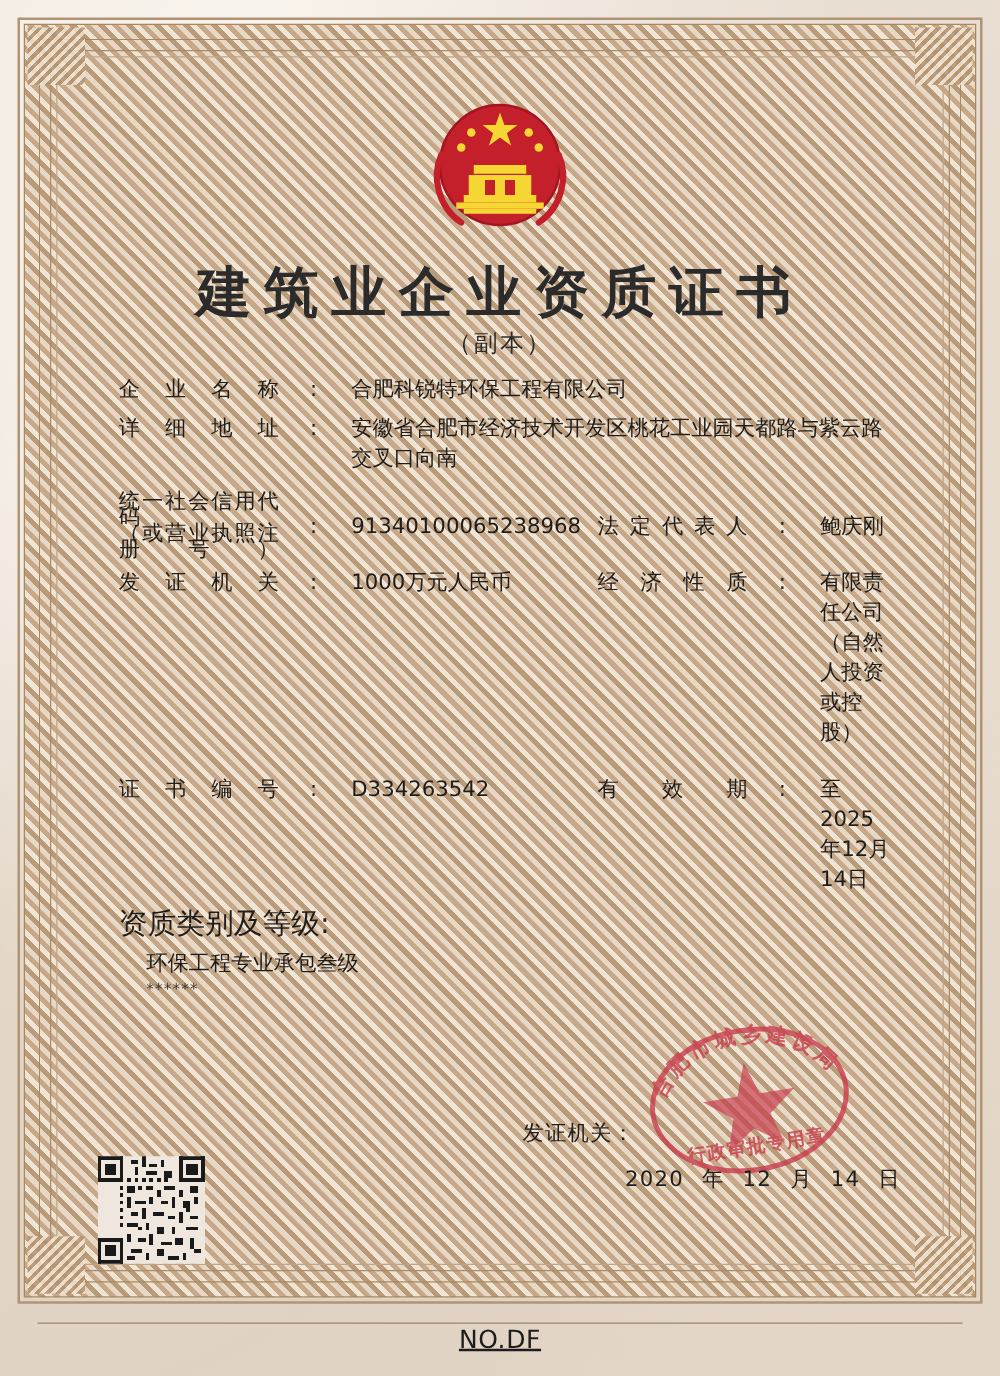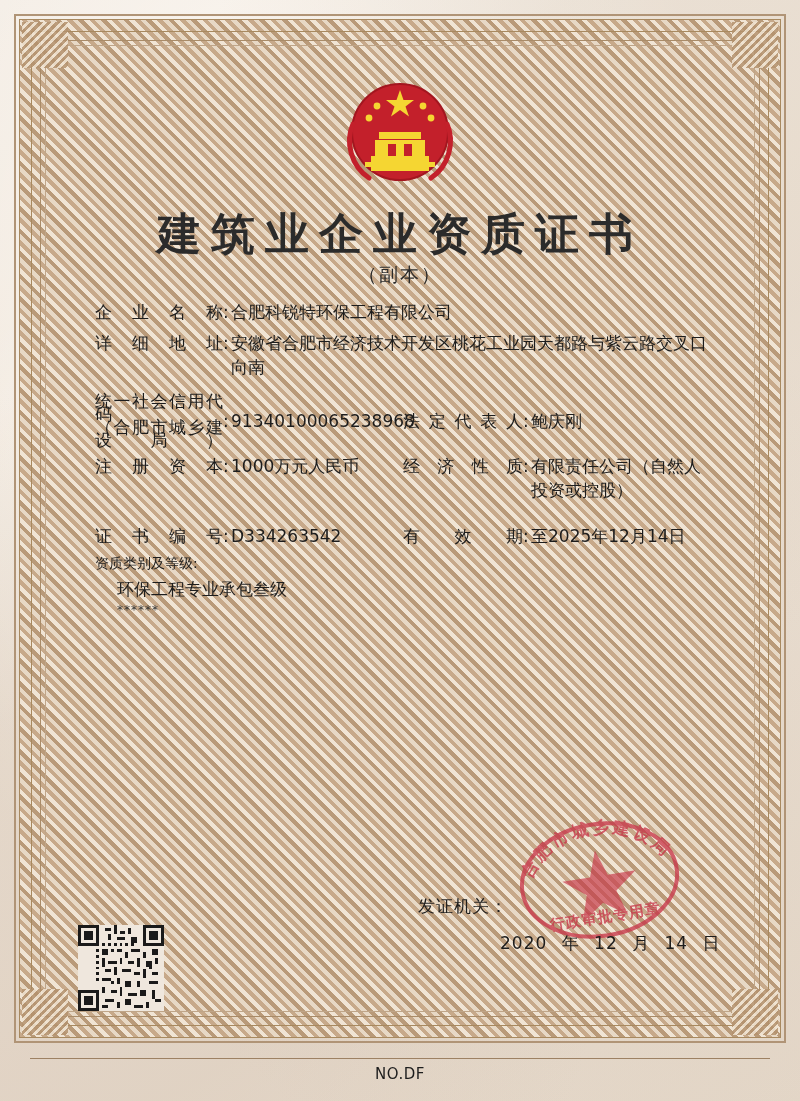--- a/index.html
+++ b/index.html
@@ -73,27 +73,27 @@
     position:absolute;top:205px;left:0;width:100%;text-align:center;
     font-size:44px;font-weight:700;letter-spacing:10px;color:#2b2b2b;
   }
   .subtitle{
     position:absolute;top:262px;left:0;width:100%;text-align:center;
     font-size:19px;letter-spacing:2px;color:#2b2b2b;
   }
 
   
   .fields{position:absolute;left:95px;top:300px;width:620px;color:#1d1d1d;}
-  .row{display:flex;align-items:flex-start;margin-bottom:7px;font-size:17px;line-height:24px;}
+  .row{display:flex;align-items:flex-start;margin-bottom:7px;font-size:17px;line-height:24px;gap:25px;}
   .lbl{width:128px;flex:none;text-align:justify;text-align-last:justify;letter-spacing:0;}
   .val{flex:1;}
   .row.two .lbl{width:128px;}
   .row.two .lbl2{width:120px;flex:none;text-align:justify;text-align-last:justify;}
   .row.two .val2{flex:1;}
-  .qual-title{font-size:14px;margin-top:2px;}
+  .qual-title{font-size:23px;margin-top:2px;}
   .qual-body{font-size:17px;margin-top:5px;padding-left:22px;}
   .stars{font-size:12px;padding-left:22px;letter-spacing:1px;color:#333;margin-top:2px;}
 
   
   .issuer{position:absolute;left:418px;top:895px;font-size:17px;letter-spacing:1px;color:#1d1d1d;}
   .dateline{position:absolute;left:500px;top:932px;font-size:17px;letter-spacing:1px;color:#1d1d1d;}
   .dateline span{display:inline-block;}
   .footer-line{position:absolute;left:0;top:978px;width:100%;text-align:center;font-size:15px;color:#1d1d1d;letter-spacing:1px;}
 
   
@@ -102,21 +102,21 @@
   
   .qr{position:absolute;left:78px;top:925px;width:86px;height:86px;}
 
   
   .bottombar{
     position:absolute;left:0;bottom:18px;width:100%;
     display:flex;align-items:center;justify-content:center;gap:30px;
     font-size:13.5px;color:#1d1d1d;
   }
   .bottombar .url{letter-spacing:.2px;}
-  .bottombar .no{font-size:15px;letter-spacing:.5px;}
+  .bottombar .no{font-size:20px;letter-spacing:.5px;text-decoration:underline;}
   .hr-top{position:absolute;left:30px;right:30px;bottom:42px;border-top:1px solid #9d8163;}
 </style>
 </head>
 <body>
 
 <div id="page">
 
   <div class="watermarks">
     <div class="wm" style="left:-20px;top:10px;">建筑业企业资质证书</div>
     <div class="wm" style="left:250px;top:60px;">建筑业企业资质证书</div>
@@ -178,31 +178,31 @@
 
     <div class="row">
       <div class="lbl">详细地址</div>
       <div style="width:8px;flex:none;">:</div>
       <div class="val">安徽省合肥市经济技术开发区桃花工业园天都路与紫云路交叉口向南</div>
     </div>
 
     <div class="row two" style="align-items:center;margin-top:16px;justify-content:space-between;">
       <div class="lbl" style="line-height:13px;">
         <div class="small">统一社会信用代码</div>
-        <div class="small">（合肥市城乡建设局）</div>
+        <div class="small">（或营业执照注册号）</div>
       </div>
       <div style="width:8px;flex:none;">:</div>
       <div class="val2" style="width:172px;flex:none;">91340100065238968</div>
       <div class="lbl2">法定代表人</div>
       <div style="width:8px;flex:none;">:</div>
       <div style="flex:1;">鲍庆刚</div>
     </div>
 
     <div class="row two" style="margin-top:6px;">
-      <div class="lbl">注册资本</div>
+      <div class="lbl">发证机关</div>
       <div style="width:8px;flex:none;">:</div>
       <div class="val2" style="width:172px;flex:none;">1000万元人民币</div>
       <div class="lbl2">经济性质</div>
       <div style="width:8px;flex:none;">:</div>
       <div style="flex:1;">有限责任公司（自然人投资或控股）</div>
     </div>
 
     <div class="row two" style="margin-top:22px;">
       <div class="lbl">证书编号</div>
       <div style="width:8px;flex:none;">:</div>

